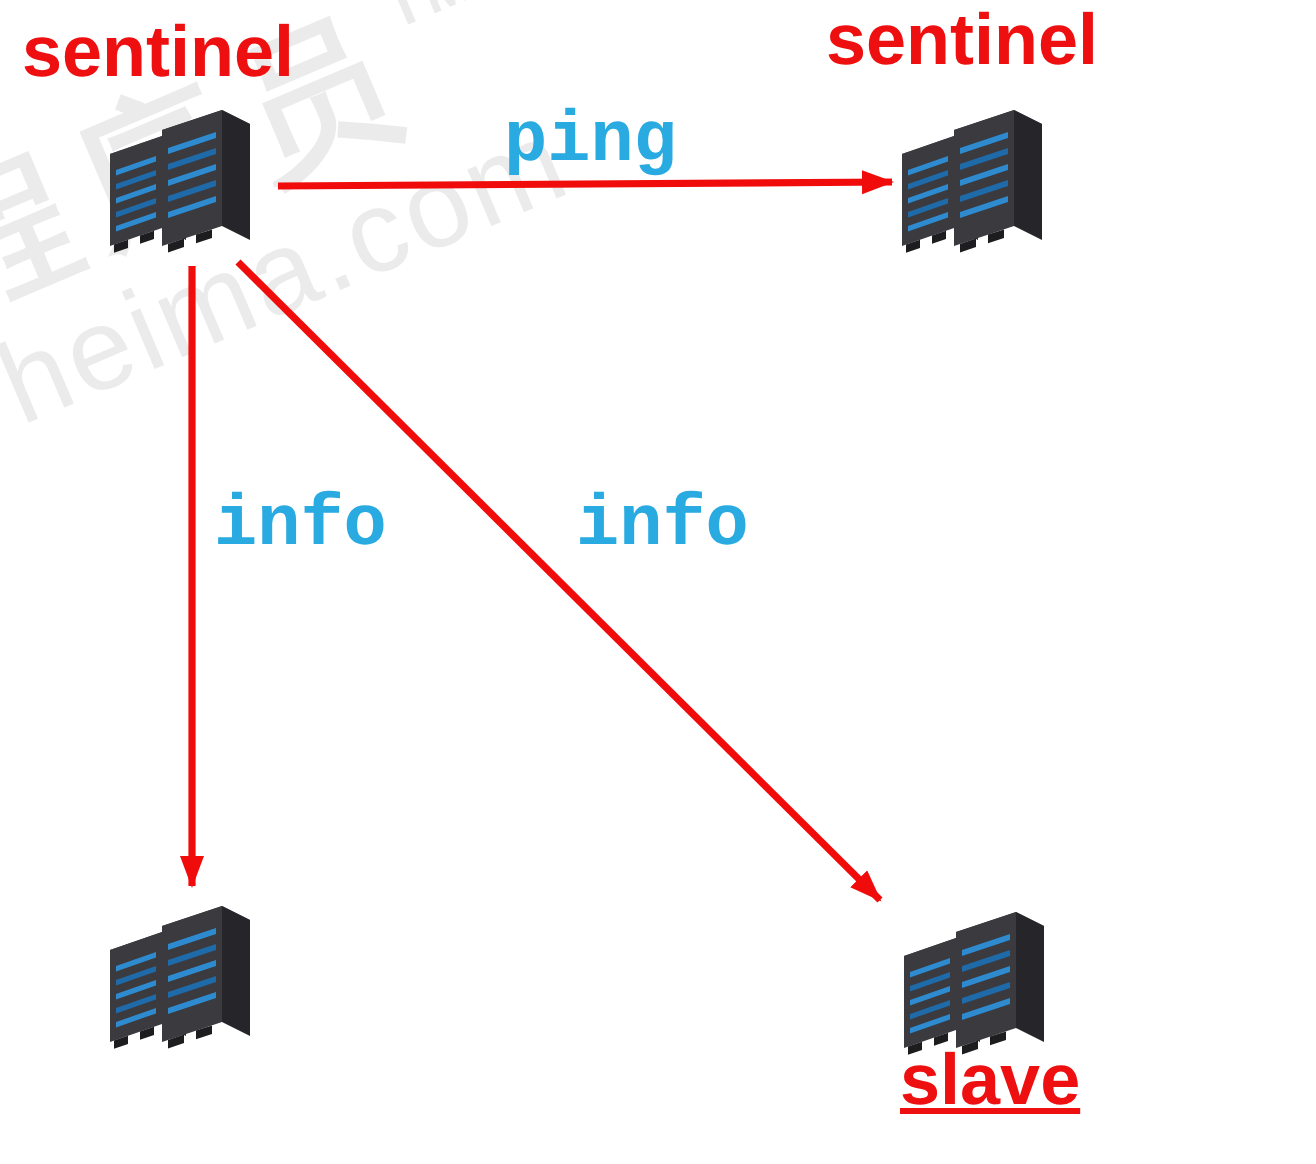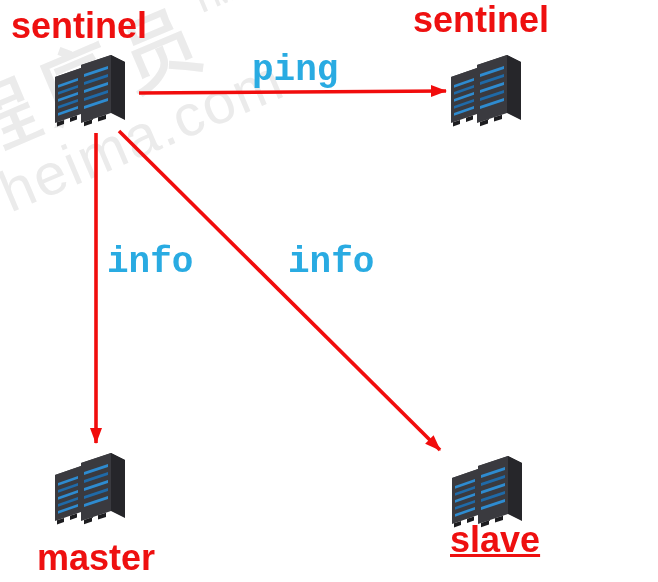--- a/index.html
+++ b/index.html
@@ -111,20 +111,19 @@
         <path d="M0,0 L16,6 L0,12 Z" style="fill:var(--arrow_red)"></path>
       </marker>
     </defs>
     <line class="edge-line" x1="139" y1="93" x2="446" y2="91" marker-end="url(#ah)"></line>
     <line class="edge-line" x1="96" y1="133" x2="96" y2="443" marker-end="url(#ah)"></line>
     <line class="edge-line" x1="119" y1="131" x2="440" y2="450" marker-end="url(#ah)"></line>
   </svg>
 
   <div class="node-label lbl-s1">sentinel</div>
   <div class="node-label lbl-s2">sentinel</div>
-  <div class="node-label lbl-master">master</div>
   <div class="node-label lbl-slave">slave</div>
 
   <div class="edge-label lbl-ping">ping</div>
   <div class="edge-label lbl-info1">info</div>
   <div class="edge-label lbl-info2">info</div>
 
 </div>
 
 </body></html>

